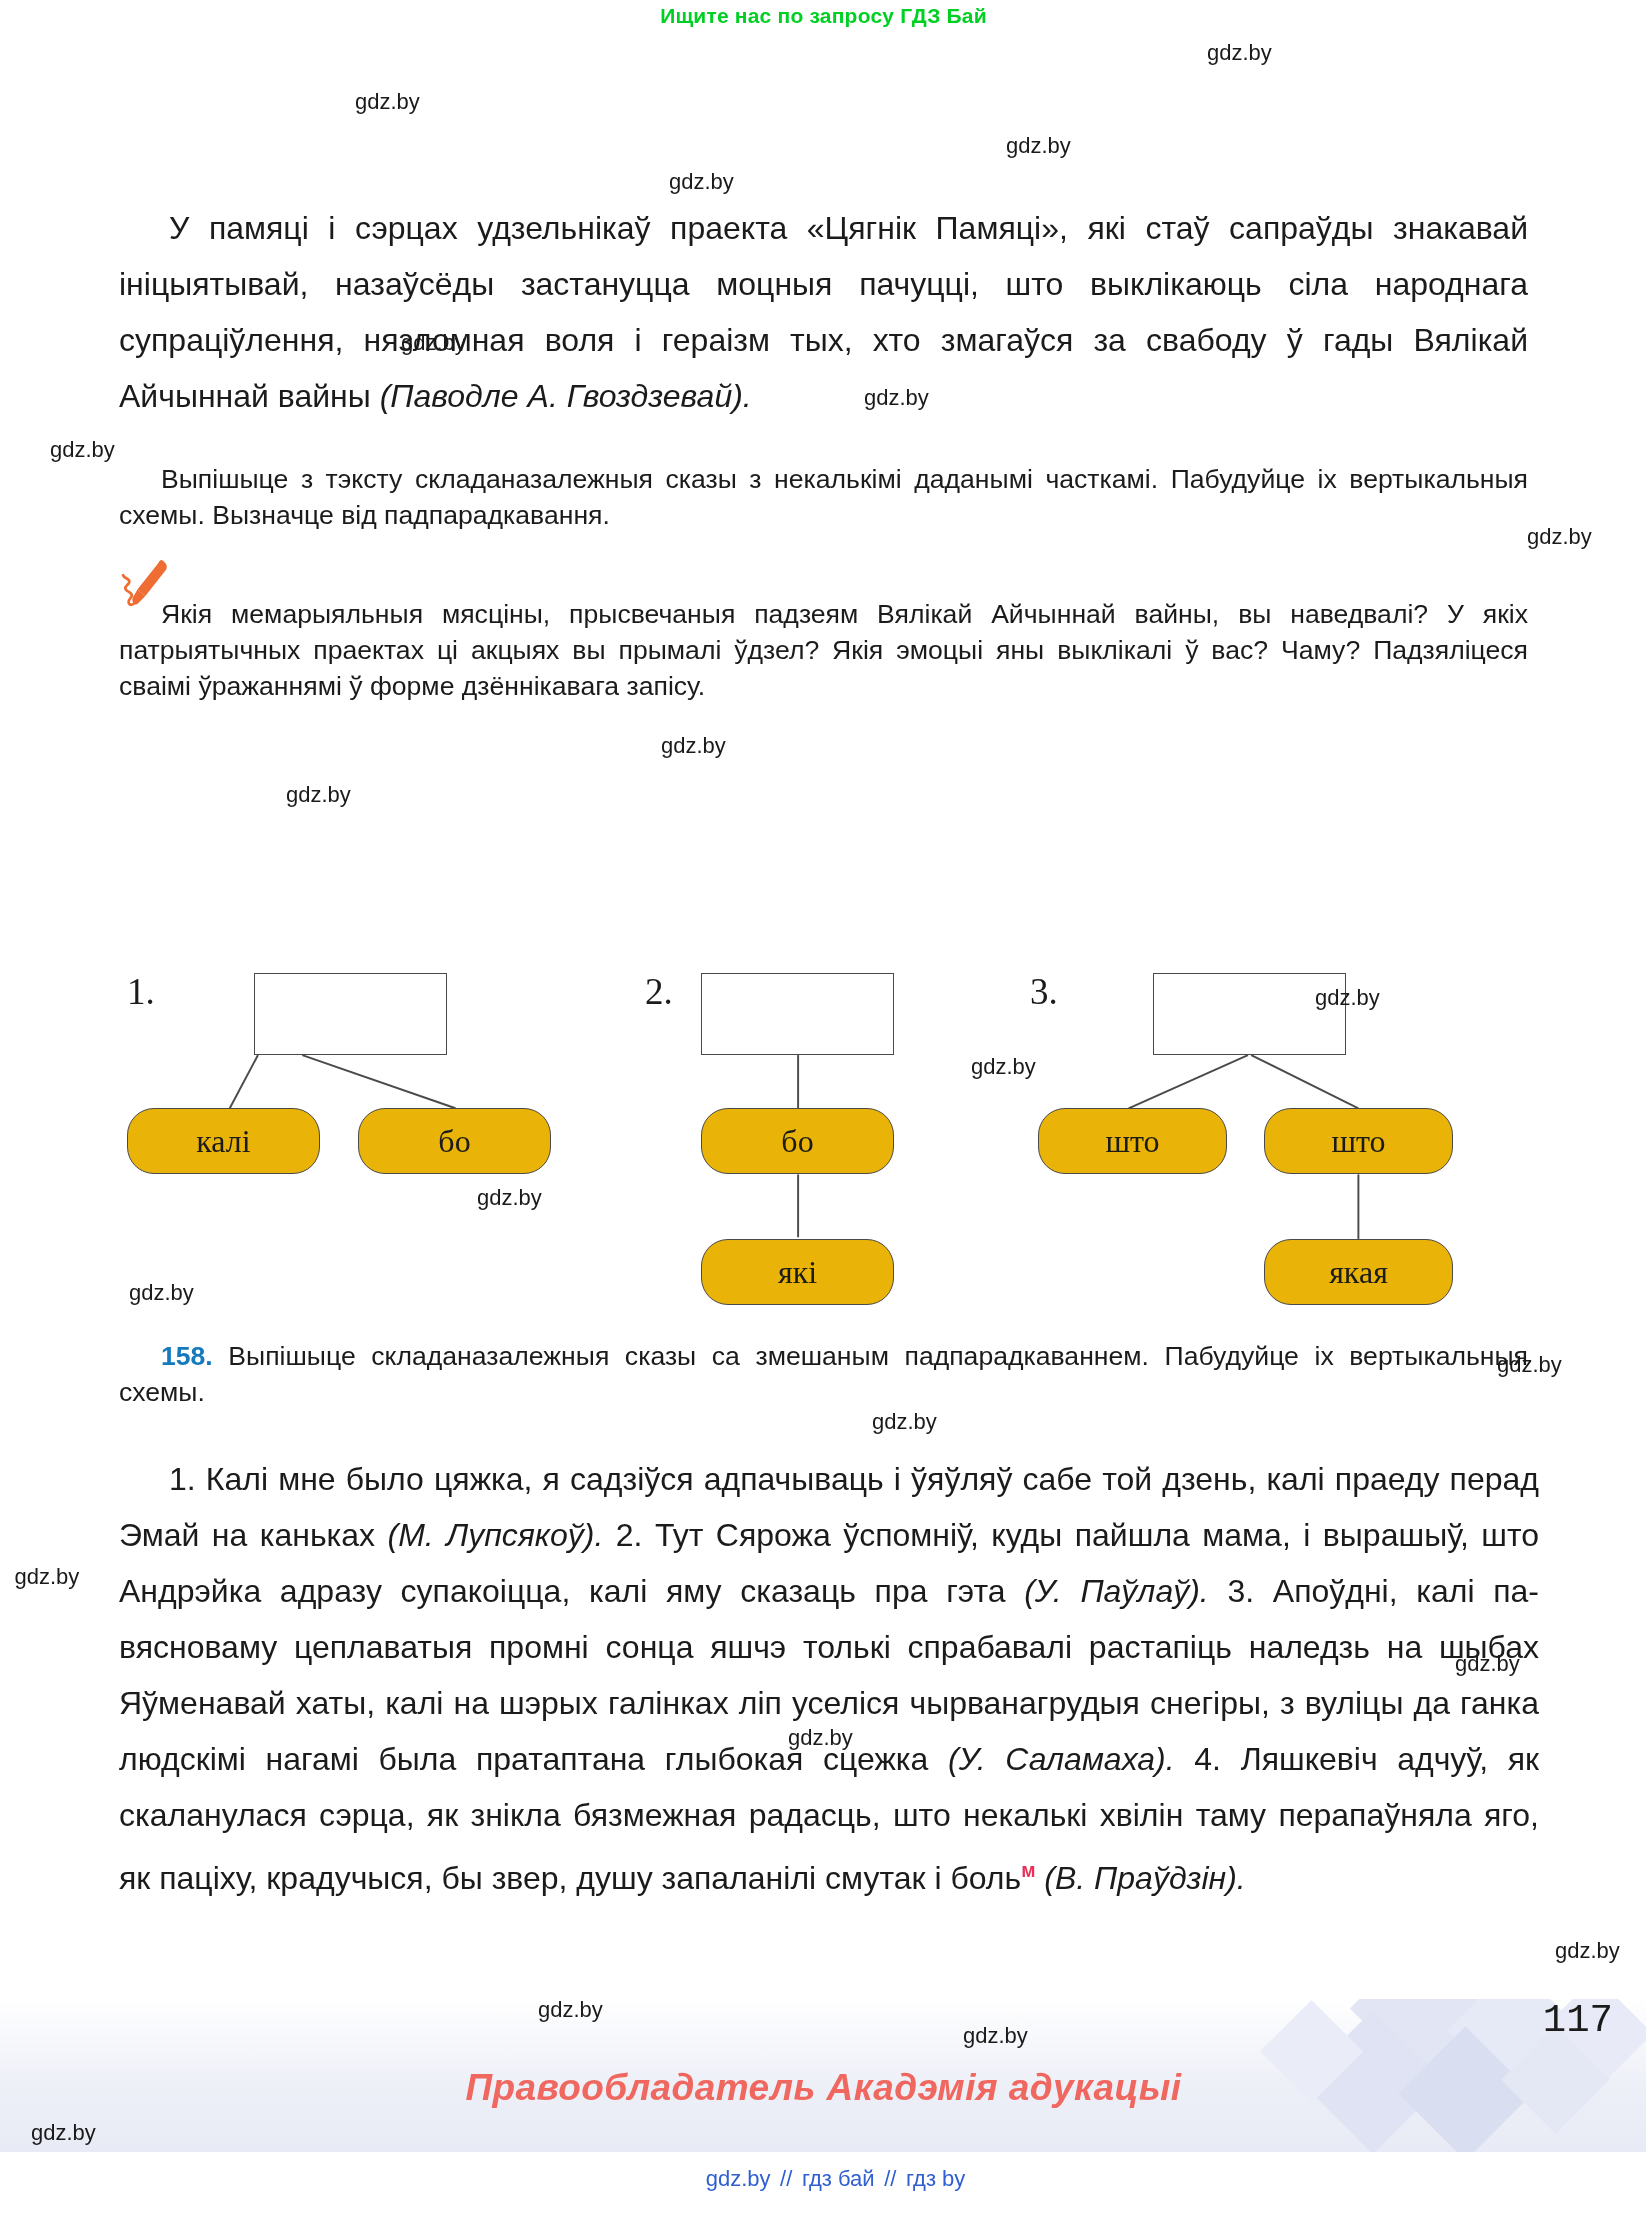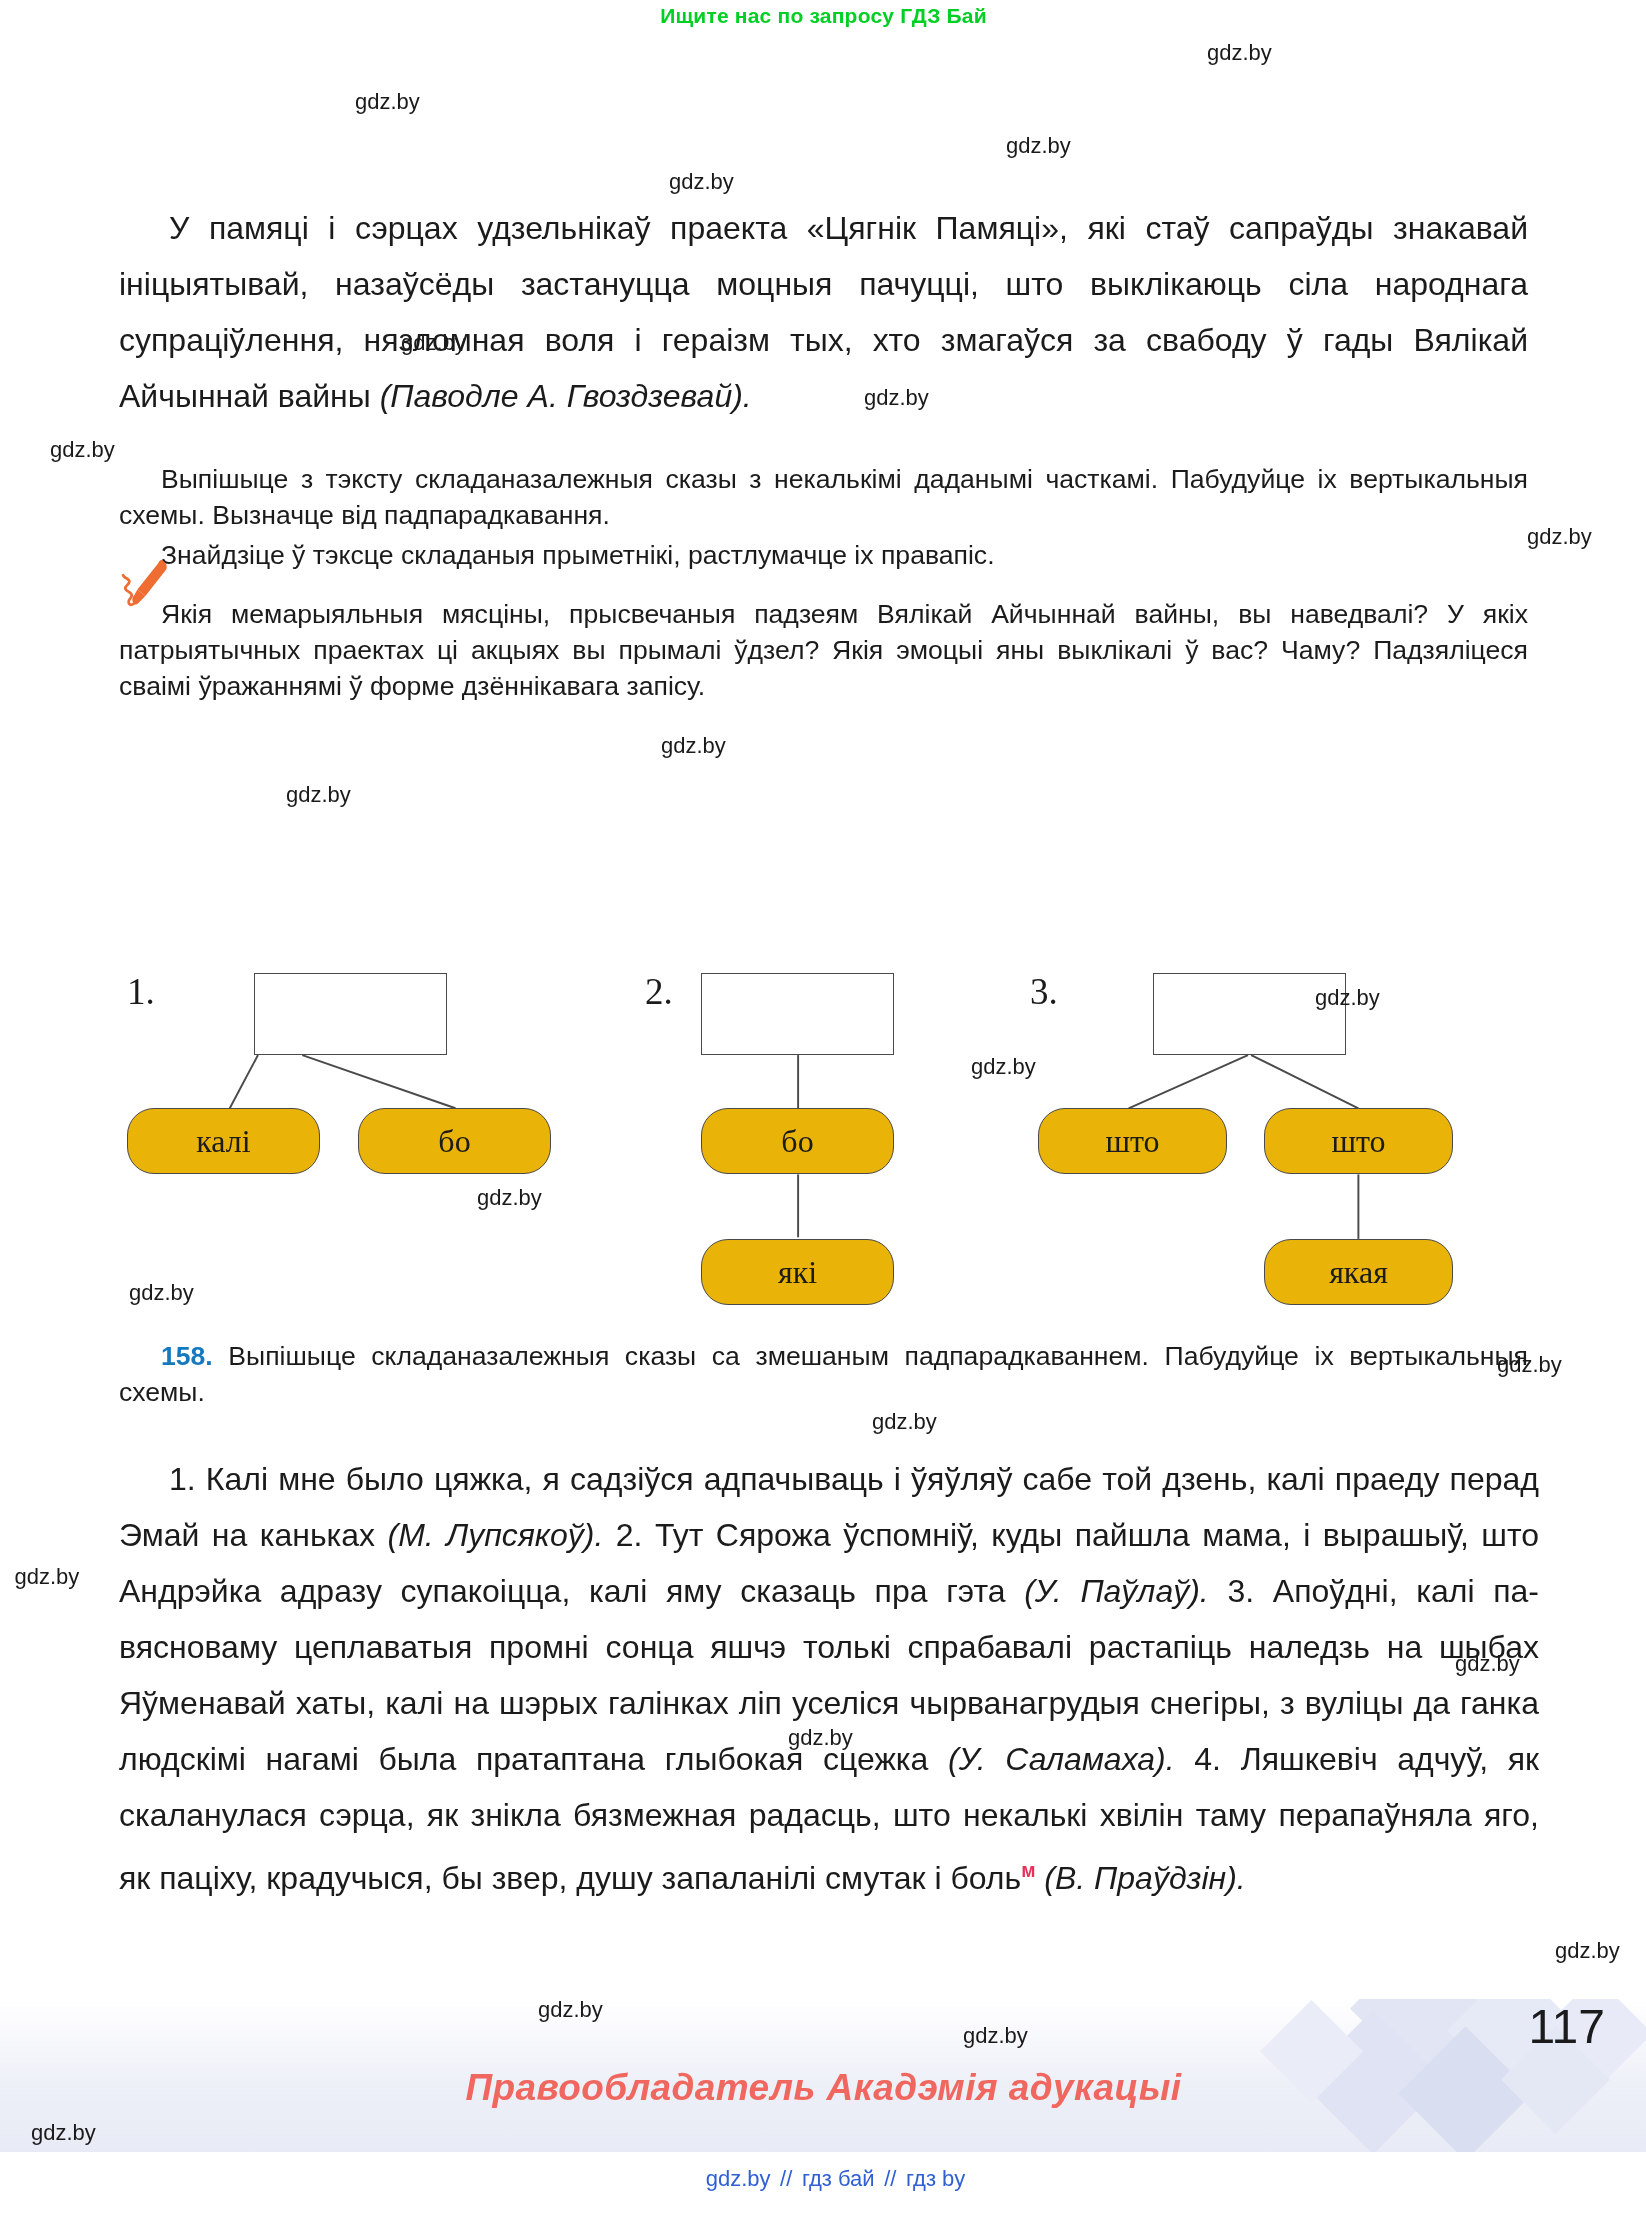--- a/index.html
+++ b/index.html
@@ -82,23 +82,23 @@
   .supred{color:#e8305a;font-size:19.3px;vertical-align:super;font-weight:700;}
 
   
   .footer-band{
     position:absolute;left:0;top:1999px;width:1647px;height:153px;
     background:linear-gradient(to bottom,#ffffff 0%,#eef0f8 55%,#e8eaf5 100%);
     overflow:hidden;
   }
   .dia{position:absolute;transform:rotate(45deg);}
   .pageno{
-    position:absolute;right:42px;top:1999px;
-    font-family:Liberation Sans, sans-serif;
-    font-size:48px;color:#1b1b1b;
+    position:absolute;right:34px;top:1999px;
+    font-family:Liberation Mono, monospace;
+    font-size:39px;color:#1b1b1b;
   }
   .copyright{
     position:absolute;left:0;top:2067px;width:100%;
     text-align:center;
     font-family:"Liberation Sans",sans-serif;
     font-style:italic;font-weight:700;
     font-size:37px;color:#f0675f;letter-spacing:0.4px;
   }
   .bottomlinks{
     position:absolute;left:0;top:2166px;width:100%;
@@ -116,23 +116,20 @@
   <div class="promo">Ищите нас по запросу ГДЗ Бай</div>
 
   <div class="serif-block" style="left:119px;top:200px;width:1409px;">
     <span class="ind"></span><span>У памяці і сэрцах удзельнікаў праекта «Цягнік Памяці», які стаў сапраўды знакавай ініцыятывай, назаўсёды застануцца моцныя пачуцці, што выклікаюць сіла народнага супраціўлення, нязломная воля і гераізм тых, хто змагаўся за свабоду ў гады Вялікай Айчыннай вайны </span><span class="ital">(Паводле А. Гвоздзевай).</span>
   </div>
 
   <div class="sans-block" style="left:119px;top:461px;width:1409px;">
     <span class="ind"></span><span>Выпішыце з тэксту складаназалежныя сказы з некалькімі даданымі часткамі. Пабудуйце іх вертыкальныя схемы. Вызначце від падпарадкавання.</span>
   </div>
 
-  <div class="sans-block" style="left:119px;top:537px;width:1409px;">
-    <span class="ind"></span><span>Знайдзіце ў тэксце складаныя прыметнікі, растлумачце іх правапіс.</span>
-  </div>
 
   <svg class="pen-icon" style="left:113px;top:556px;" viewBox="0 0 74 70">
     <g fill="#ef6c33">
       <path d="M62 6 C66 9 68 13 66 17 L40 50 L30 42 L56 9 C58 5 60 4 62 6 Z"></path>
       <path d="M30 42 L40 50 L31 59 C29 61 26 61 25 59 L24 57 C23 54 24 51 26 49 Z"></path>
     </g>
     <path d="M27 58 C24 62 20 62 19 58 C18 54 23 53 23 49 C23 45 16 45 15 41 C14 37 20 36 20 32 C20 28 13 28 12 24" fill="none" stroke="#ef6c33" stroke-width="3.4" stroke-linecap="round"></path>
   </svg>
 
   <div class="sans-block" style="left:119px;top:596px;width:1409px;">

